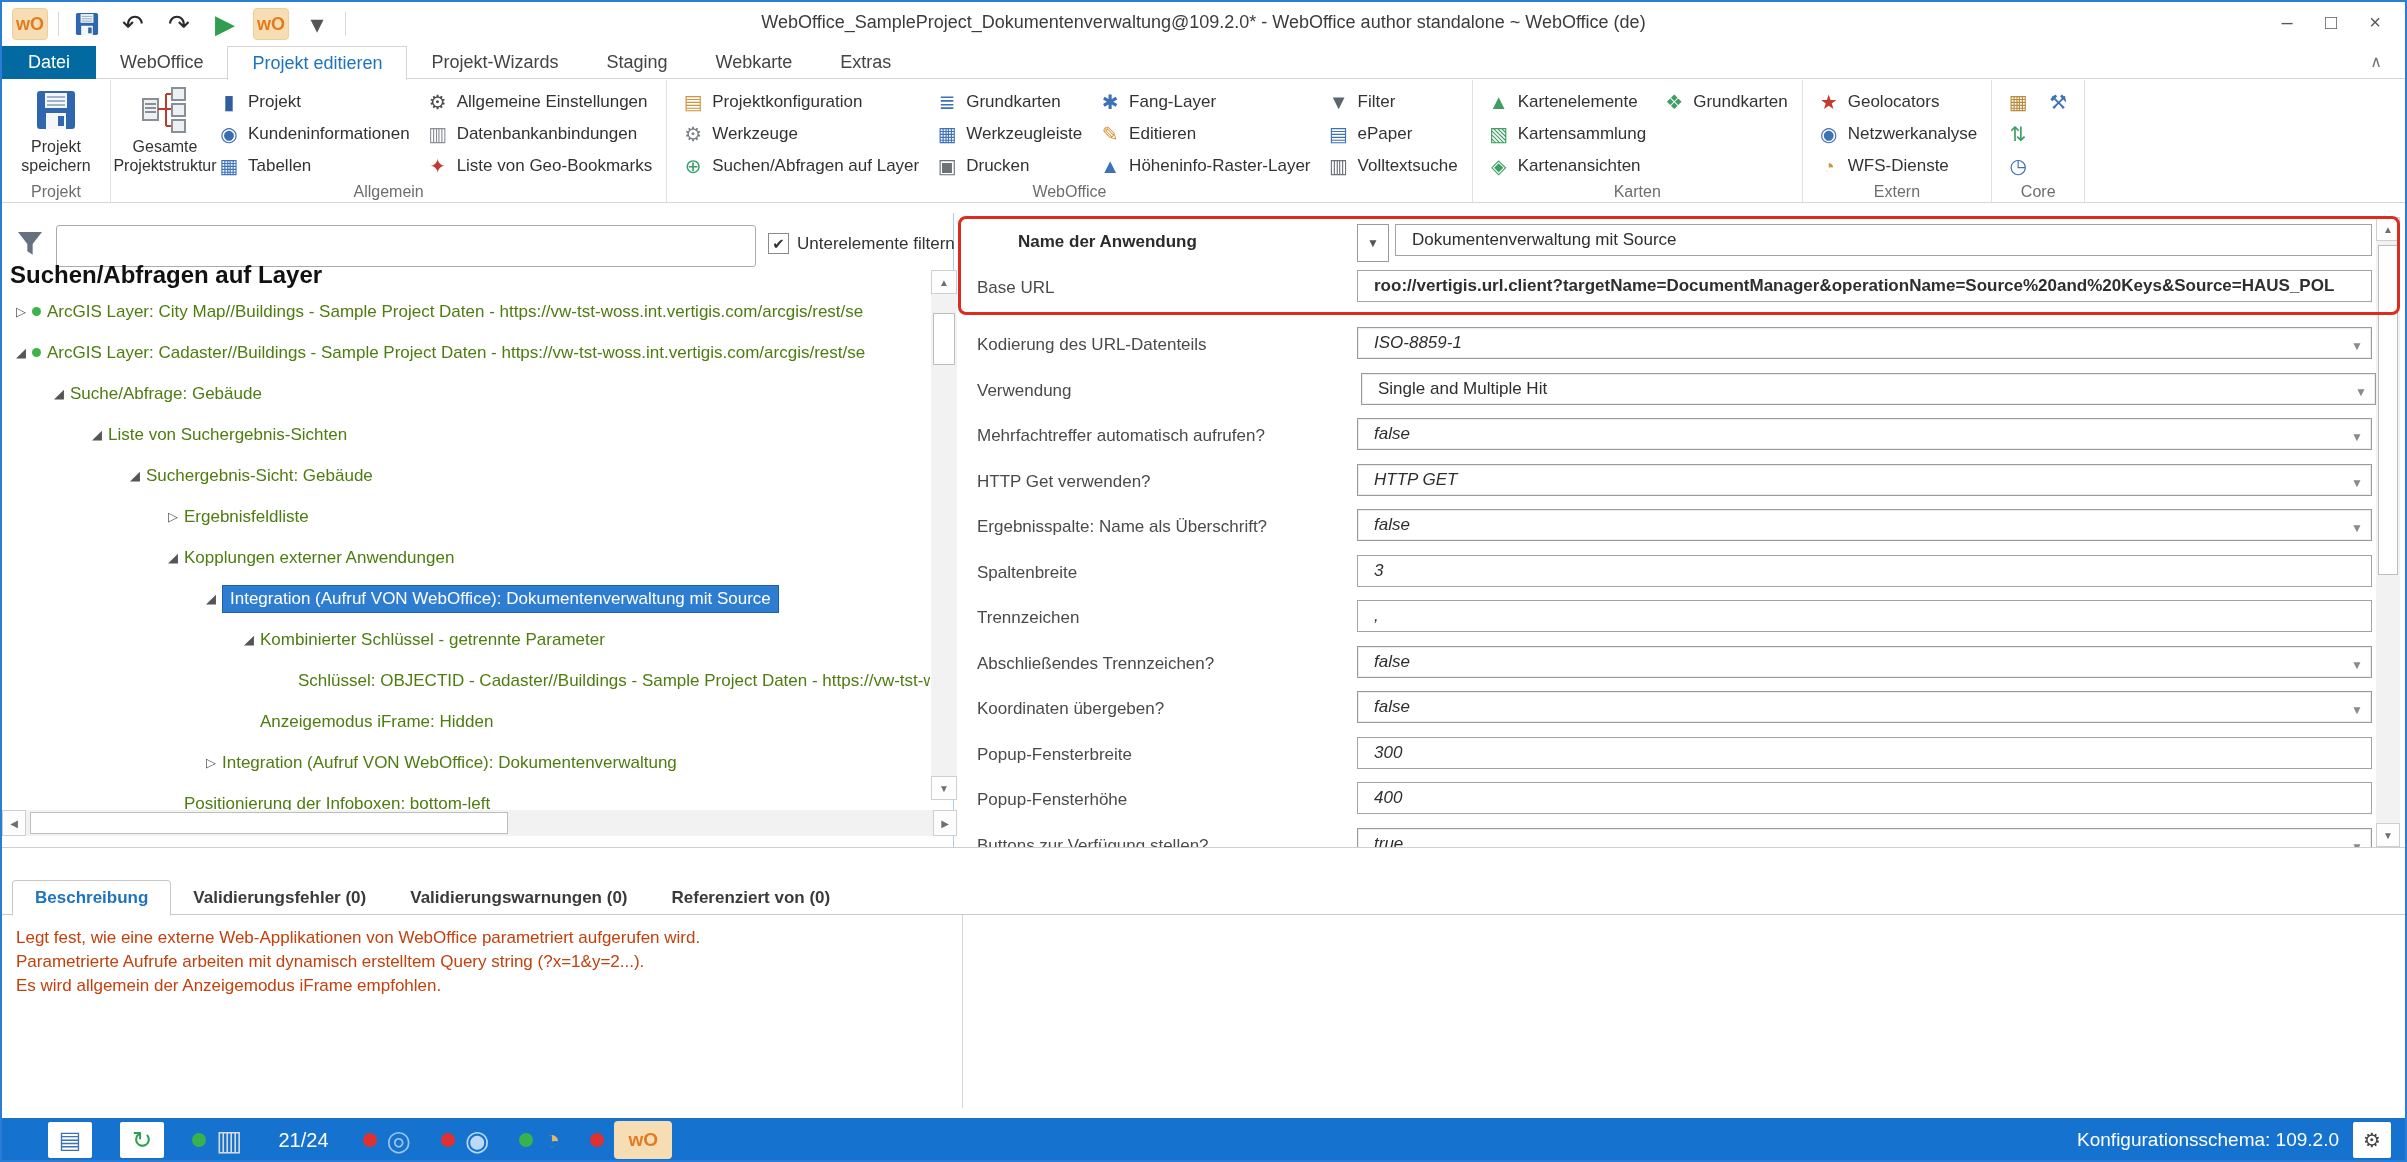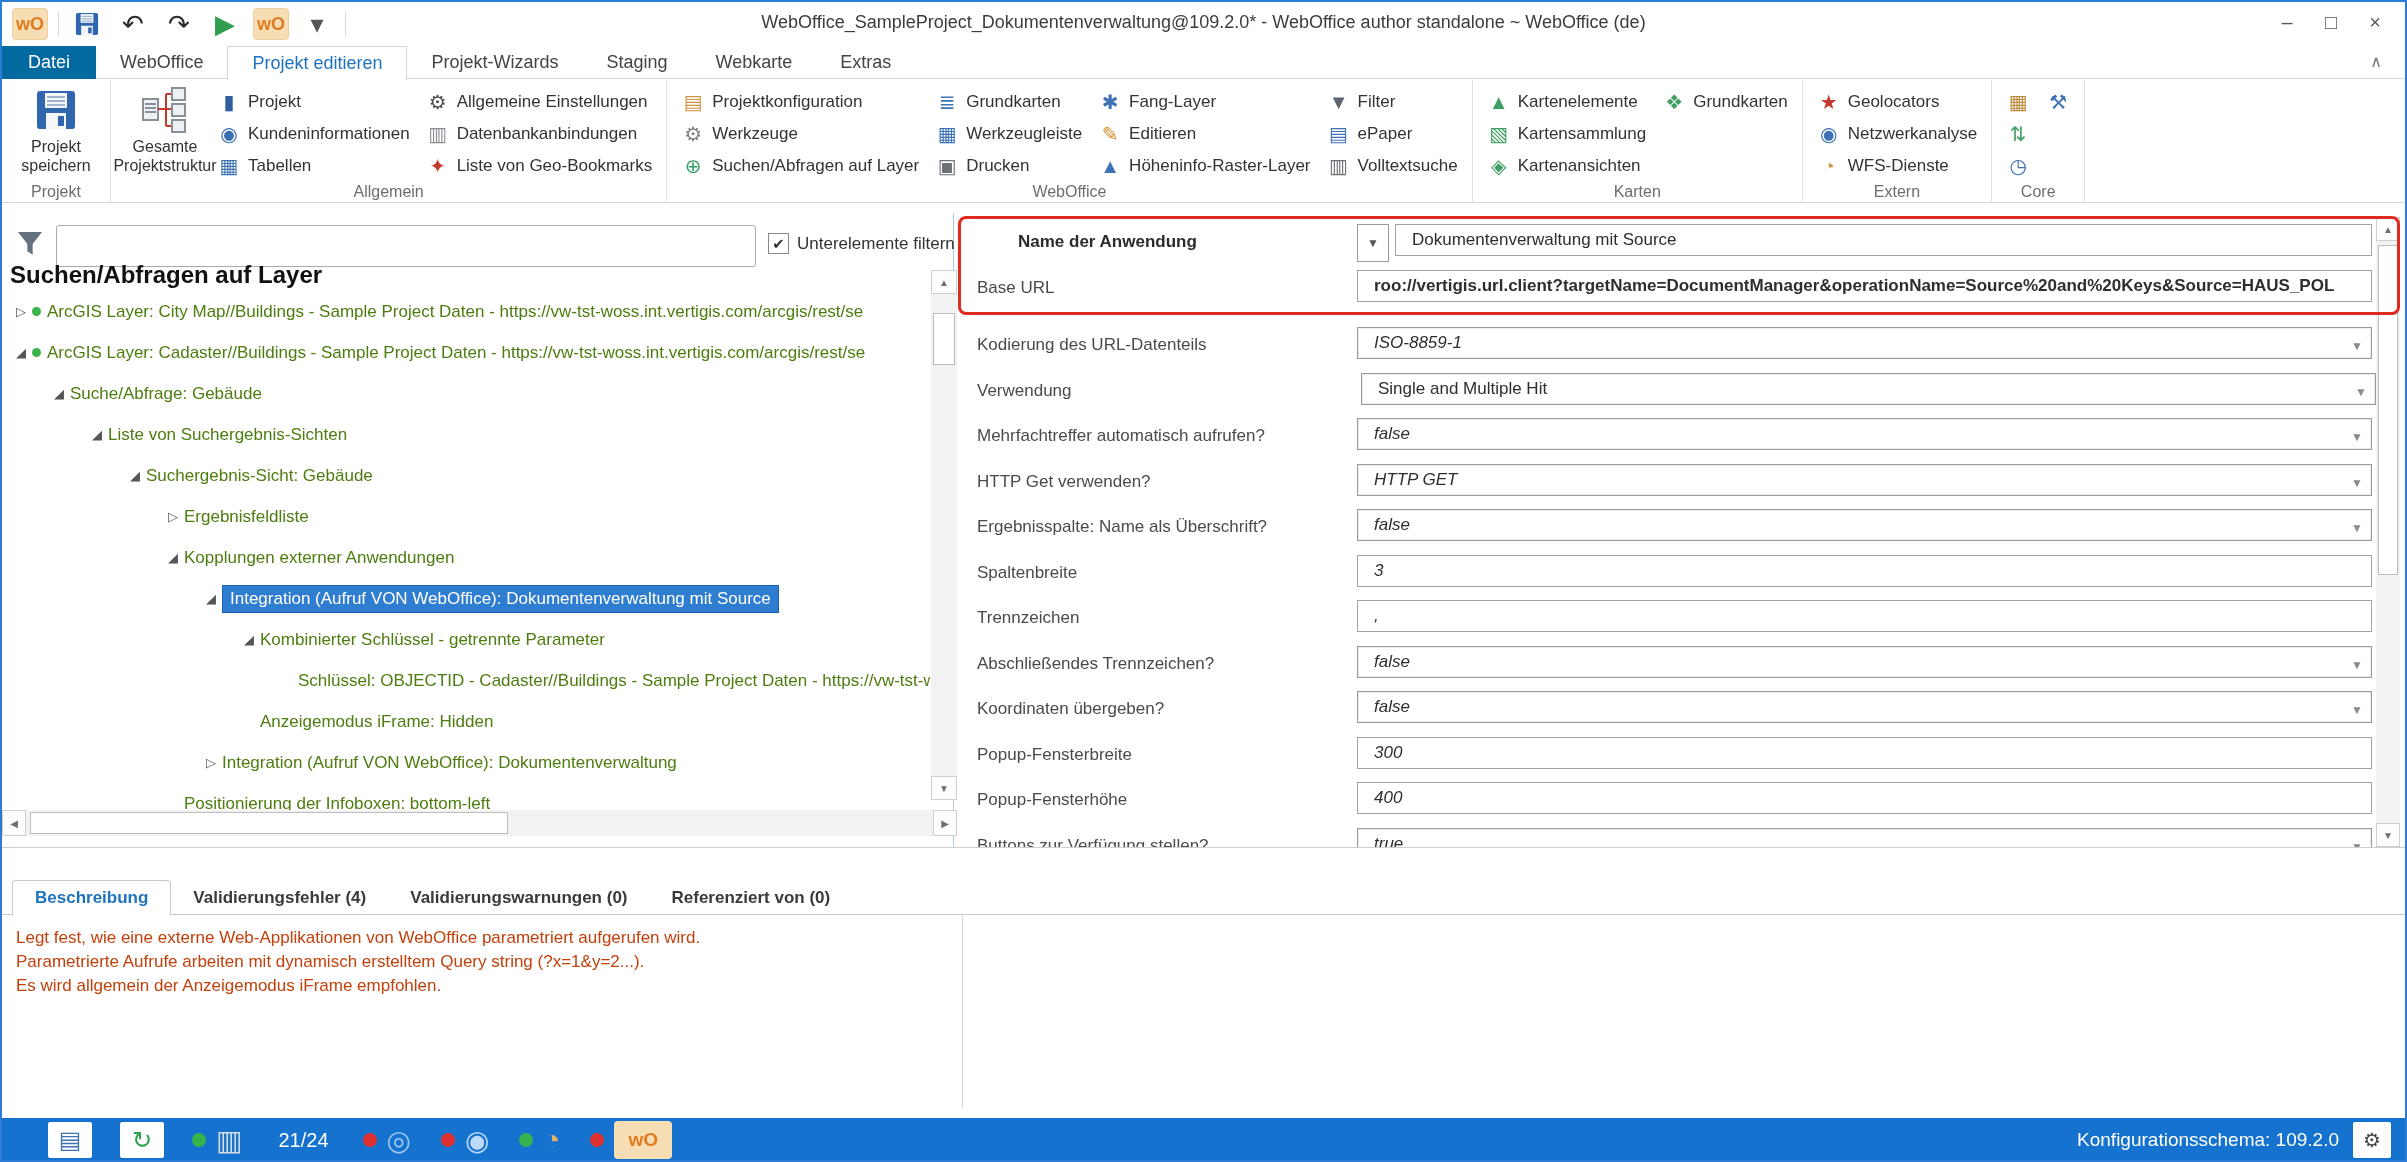--- a/index.html
+++ b/index.html
@@ -549,21 +549,21 @@
     <div class="sb-track" style="left:2374px; top:14px; width:24px; height:630px;"></div>
     <div class="sb-btn" style="left:2374px; top:14px; width:24px; height:24px;">▲</div>
     <div class="sb-thumb" style="left:2376px; top:42px; width:20px; height:330px;"></div>
     <div class="sb-btn" style="left:2374px; top:620px; width:24px; height:24px;">▼</div>
   </div>
 
   <div id="bottom">
     <div id="btabs-row">
       <div id="btabs">
           <div class="btab active">Beschreibung</div>
-          <div class="btab">Validierungsfehler (4)</div>
+          <div class="btab">Validierungsfehler (0)</div>
           <div class="btab">Validierungswarnungen (0)</div>
           <div class="btab">Referenziert von (0)</div>
         </div>
     </div>
     <div id="desc">
         <div>Legt fest, wie eine externe Web-Applikationen von WebOffice parametriert aufgerufen wird.</div>
         <div>Parametrierte Aufrufe arbeiten mit dynamisch erstelltem Query string (?x=1&amp;y=2...).</div>
         <div>Es wird allgemein der Anzeigemodus iFrame empfohlen.</div>
       </div>
     <div id="desc-divider"></div>

